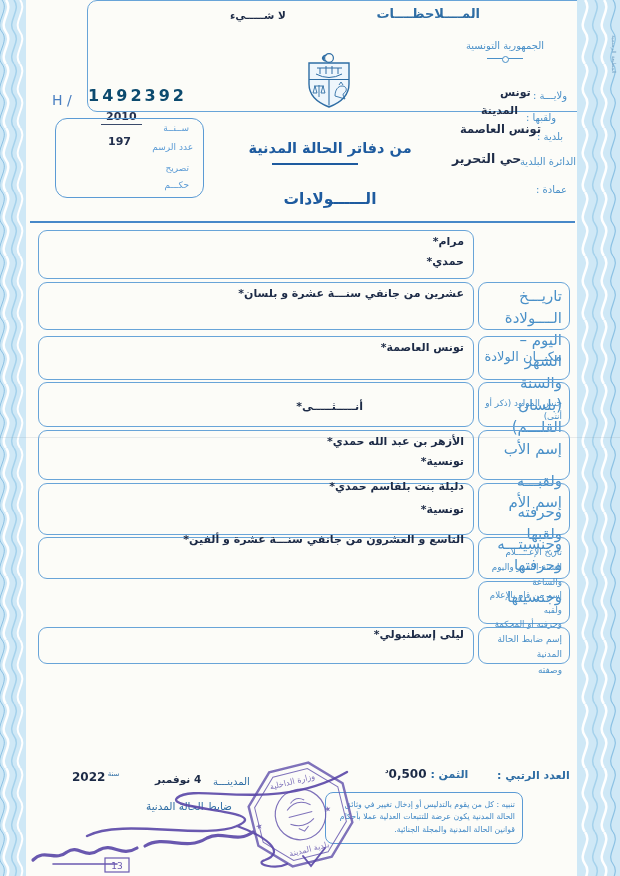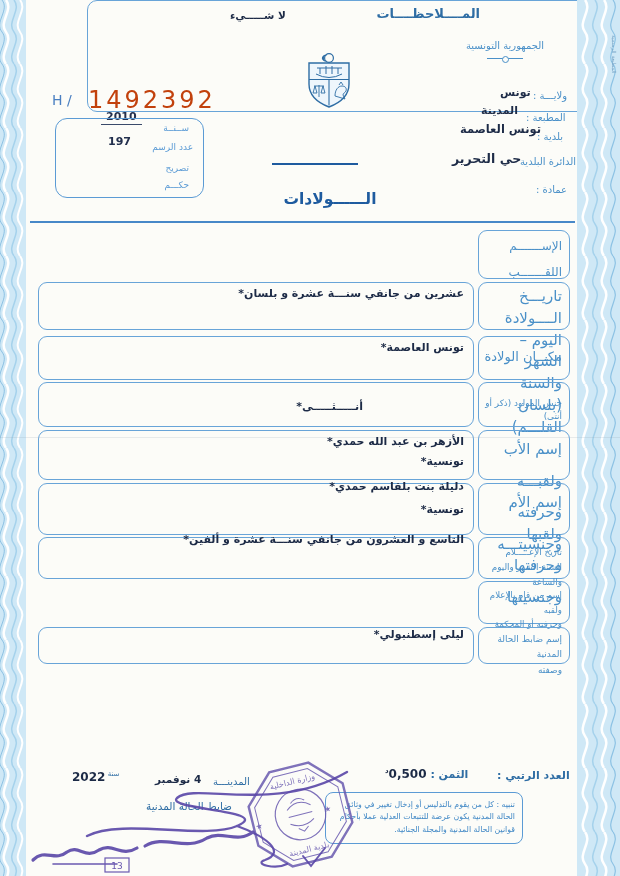--- a/index.html
+++ b/index.html
@@ -6,21 +6,21 @@
   .page{position:relative;width:620px;height:876px;background:#fcfcf8;overflow:hidden;
         font-family:"DejaVu Sans",sans-serif;direction:rtl;}
   .abs{position:absolute;}
   .band{position:absolute;top:0;}
   .fold{position:absolute;left:0;top:437px;width:620px;height:1px;background:rgba(140,155,170,.18);}
   
   .republic{left:450px;top:40px;width:110px;text-align:center;font-size:10px;color:#4a90c8;}
   .orn{left:487px;top:58px;width:36px;border-top:1px solid #4a90c8;}
   .orn::after{content:"";position:absolute;left:15px;top:-3px;width:5px;height:5px;border:1px solid #4a90c8;border-radius:50%;background:#fcfcf8;}
   .hprefix{left:52px;top:92px;font-size:14px;color:#4a7fc1;direction:ltr;}
-  .hnumber{left:88px;top:86px;font-size:24px;font-weight:normal;letter-spacing:3px;color:#c2410c;direction:ltr;}
+  .hnumber{left:88px;top:86px;font-size:16px;font-weight:bold;letter-spacing:3px;color:#0c4a6e;direction:ltr;}
   .y2010{left:101px;top:110px;font-size:11px;font-weight:bold;color:#23304e;border-bottom:1.5px solid #3a4a6a;padding:0 5px 1px;}
   .serialbox{left:55px;top:118px;width:132px;height:78px;border:1.3px solid #5b9bd5;border-radius:12px;padding-left:15px;}
   .sb-l{position:absolute;font-size:9px;color:#5b9bd5;}
   .sb-v{position:absolute;font-size:11px;font-weight:bold;color:#23304e;}
   
   .t1{left:240px;top:114px;width:180px;text-align:center;font-size:17px;font-weight:bold;color:#1e5b9f;}
   .t2{left:225px;top:140px;width:210px;text-align:center;font-size:14.5px;font-weight:bold;color:#1e5b9f;}
   .t2line{left:272px;top:163px;width:86px;height:1.5px;background:#1e5b9f;}
   .t3{left:240px;top:190px;width:180px;text-align:center;font-size:15.5px;font-weight:bold;color:#1e5b9f;letter-spacing:1px;}
   
@@ -115,38 +115,39 @@
     <circle cx="26" cy="6" r="4.4" fill="none" stroke="#2e6da4" stroke-width="1.2"></circle>
     <path d="M24.2,3.6 a3.2,3.2 0 1 0 0,5 a2.6,2.6 0 1 1 0,-5" fill="#2e6da4"></path>
     <path d="M6,11 h40 v21 c0,13 -9.5,19 -20,23 C15.5,51 6,45 6,32 Z" fill="#eef6fc" stroke="#2e6da4" stroke-width="1.4"></path>
     <path d="M6,27.5 h40" stroke="#2e6da4" stroke-width="1.1"></path>
     <path d="M26,27.5 v26" stroke="#2e6da4" stroke-width="1.1"></path>
     <path d="M13,22 q13,7 26,0 M17,22 v-6 m6,6 v-8 m6,8 v-8 m6,8 v-6 M14,16 h25" stroke="#2e6da4" stroke-width="1" fill="none"></path>
     <path d="M16,33 v12 m-5,-11 h10 m-9,0 l-2,7 h4 z m8,0 l-2,7 h4 z" stroke="#2e6da4" stroke-width=".9" fill="none"></path>
     <path d="M32,44 c0,-6 3,-10 7,-10 c3,0 5,2 4,5 c-1,2 -3,2 -3,4 l2,4 z m4,-11 l2,-3 l2,3" stroke="#2e6da4" stroke-width=".9" fill="none"></path>
   </svg>
 
+  <div class="abs t2">من دفاتر الحالة المدنية</div>
   <div class="abs t2line"></div>
   <div class="abs t3">الــــــولادات</div>
 
   <span class="abs rlabel" style="left:533px;top:90px">ولايـــة :</span>
   <span class="abs rval" style="left:500px;top:86px">تونس</span>
   <span class="abs rval" style="left:481px;top:104px">المدينة</span>
-  <span class="abs rlabel" style="left:526px;top:112px">المطبعة :</span>
+  <span class="abs rlabel" style="left:526px;top:112px">ولقبها :</span>
   <span class="abs rval" style="left:460px;top:122px;font-size:11.5px">تونس العاصمة</span>
   <span class="abs rlabel" style="left:537px;top:131px">بلدية :</span>
   <span class="abs rlabel" style="left:520px;top:156px">الدائرة البلدية</span>
   <span class="abs rval" style="left:452px;top:151px;font-size:12.5px">حي التحرير</span>
   <span class="abs rlabel" style="left:536px;top:184px">عمادة :</span>
 
   <div class="abs hr1"></div>
 
-  <div class="lbox lb0" style="top:230px;height:47px">
-    <div class="flabel">الإســـــــم
-اللقـــــــب</div>
+  <div class="vbox" style="top:230px;height:47px">
+    <div class="val">مرام*
+حمدي*</div>
     </div>
 
   <div class="vbox" style="top:282px;height:46px">
     <div class="val">عشرين من جانفي سنـــة عشرة و بلسان*</div>
     </div>
   <div class="lbox lb1" style="top:282px;height:46px">
     <div class="flabel">تاريـــخ الــــولادة
 اليوم – الشهر والسنة
 (بلسان القلـــم)</div>
     </div>

